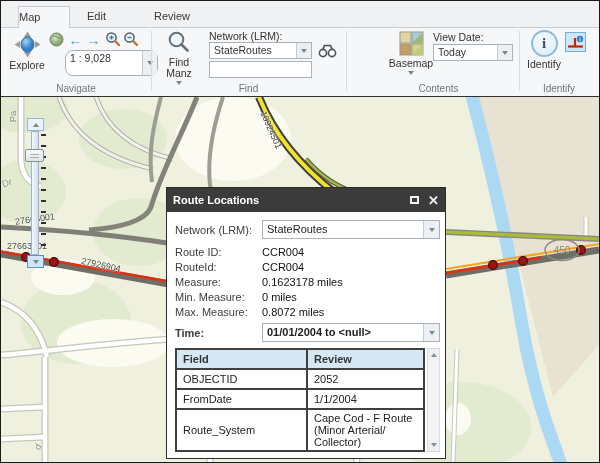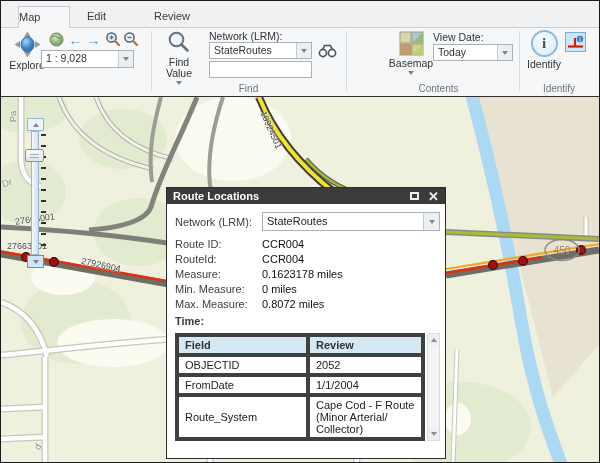--- a/index.html
+++ b/index.html
@@ -57,37 +57,37 @@
     border:1px solid #8a9199; border-radius:2px; }
   .sldhandle:before{ content:""; position:absolute; left:4px; right:4px; top:4px;
     border-top:1px solid #a7adb3; }
   .sldhandle:after{ content:""; position:absolute; left:4px; right:4px; top:7px;
     border-top:1px solid #a7adb3; }
   .ticks{ position:absolute; width:5px;
     background:repeating-linear-gradient(to bottom,#30302c 0,#30302c 2px,transparent 2px,transparent 11px); }
   
   .dialog{ position:absolute; left:165px; top:90px; width:280px; height:272px;
     background:#fff; border:1px solid #2b2b2b; }
-  .dtitle{ height:16px; background:#3b3b3b; color:#fff; display:flex; align-items:center;
+  .dtitle{ height:24px; background:#3b3b3b; color:#fff; display:flex; align-items:center;
     padding:0 6px; font-size:11px; font-weight:bold; }
   .dtitle .sp{ flex:1; }
   .wbtn{ color:#f0f0f0; margin-left:9px; font-size:11px; line-height:11px; cursor:default; }
   .maxglyph{ display:inline-block; width:9px; height:8px; border:2px solid #f0f0f0; }
   .dbody{ padding:8px 5px 5px 8px; font-size:11px; }
   .drow{ display:flex; align-items:center; margin-bottom:3px; }
   .drow .dl{ width:87px; color:#3d3d3d; flex:none; }
   .drow .dv{ color:#111; }
   .dcombo{ flex:1; height:19px; display:flex; align-items:stretch; background:#fff;
     border:1px solid #a9b2ba; }
   .dcombo .cval{ flex:1; padding:0 4px; line-height:17px; color:#222; white-space:nowrap; overflow:hidden; }
   .dcombo .cbtn{ width:16px; background:#edf0f3; border-left:1px solid #c3cad1;
     display:flex; align-items:center; justify-content:center; }
   .tblwrap{ display:flex; margin-top:6px; }
   table.ftab{ border-collapse:collapse; width:250px; table-layout:fixed; }
-  table.ftab th, table.ftab td{ border:4px solid #404040; padding:2px 6px; text-align:left;
+  table.ftab th, table.ftab td{ border:2px solid #404040; padding:2px 6px; text-align:left;
     font-size:11px; font-weight:normal; color:#222; }
   table.ftab th{ background:#d6e8f4; font-weight:bold; color:#333; height:20px; }
   table.ftab td{ height:20px;margin-top:30px; }
   .sbar{ width:13px; margin-left:2px; display:flex; flex-direction:column;
     background:#f4f4f4; border:1px solid #d7dde2; }
   .sbtn{ height:12px; display:flex; align-items:center; justify-content:center; background:#eef0f2; }
   .sbtn .darr,.sbtn .uarr{ border-left-width:3px; border-right-width:3px;
     border-top-color:#858f97; border-bottom-color:#858f97; }
   .strack{ flex:1; }
 </style>
@@ -148,37 +148,38 @@
         <path d="M6.5,4.5 V8.5 M4.5,6.5 H8.5" stroke="#2f7fc4" stroke-width="1.4"></path>
       </svg>
     </div>
     <div class="smallbtn" style="left:121px;top:2px;">
       <svg width="16" height="16" viewBox="0 0 16 16">
         <circle cx="6.5" cy="6.5" r="4.6" fill="#e8f2fa" stroke="#55606a" stroke-width="1.5"></circle>
         <line x1="10" y1="10" x2="14" y2="14" stroke="#b5763a" stroke-width="2.4" stroke-linecap="round"></line>
         <path d="M4.5,6.5 H8.5" stroke="#2f7fc4" stroke-width="1.4"></path>
       </svg>
     </div>
-    <div class="combo" style="left:40px;top:22px;width:93px;height:18px;">
+    <div class="combo" style="left:64px;top:22px;width:93px;height:26px;border-radius:8px;">
       <span class="cval">1 : 9,028</span>
       <span class="cbtn">
           <span class="darr"></span>
         </span>
     </div>
+    <div class="grouplabel" style="left:0;width:150px;">Navigate</div>
     <div class="gsep" style="left:150px;"></div>
 
     <div class="rbtn" style="left:156px;top:2px;width:44px;">
       <span style="margin-bottom:1px;">
         <svg width="24" height="24" viewBox="0 0 24 24">
           <circle cx="9.5" cy="9.5" r="6.8" fill="#f0f5f9" stroke="#66727d" stroke-width="2"></circle>
           <line x1="14.5" y1="14.5" x2="20.5" y2="20.5" stroke="#66727d" stroke-width="2.6" stroke-linecap="round"></line>
         </svg>
       </span>
       <span class="cap">Find</span>
-      <span class="cap">Value</span>
+      <span class="cap">Manz</span>
       <span class="darr" style="margin-top:2px;"></span>
     </div>
     <div class="rlabel" style="left:208px;top:2px;">Network (LRM):</div>
     <div class="combo" style="left:208px;top:14px;width:103px;height:17px;">
       <span class="cval">StateRoutes</span>
       <span class="cbtn">
           <span class="darr"></span>
         </span>
     </div>
     <div class="smallbtn" style="left:316px;top:14px;width:20px;">
@@ -375,20 +376,26 @@
         <div class="drow">
             <span class="dl">Min. Measure:</span>
             <span class="dv">0 miles</span>
           </div>
         <div class="drow">
             <span class="dl">Max. Measure:</span>
             <span class="dv">0.8072 miles</span>
           </div>
         <div class="drow" style="margin-top:5px;font-weight:bold;">
           <span class="dl">Time:</span>
+          <span class="dcombo">
+            <span class="cval">01/01/2004 to &lt;null&gt;</span>
+            <span class="cbtn">
+                <span class="darr"></span>
+              </span>
+          </span>
         </div>
         <div class="tblwrap">
           <table class="ftab">
             <colgroup>
                 <col style="width:131px;">
                 <col>
               </colgroup>
             <tbody>
                 <tr>
               <th>Field</th>

